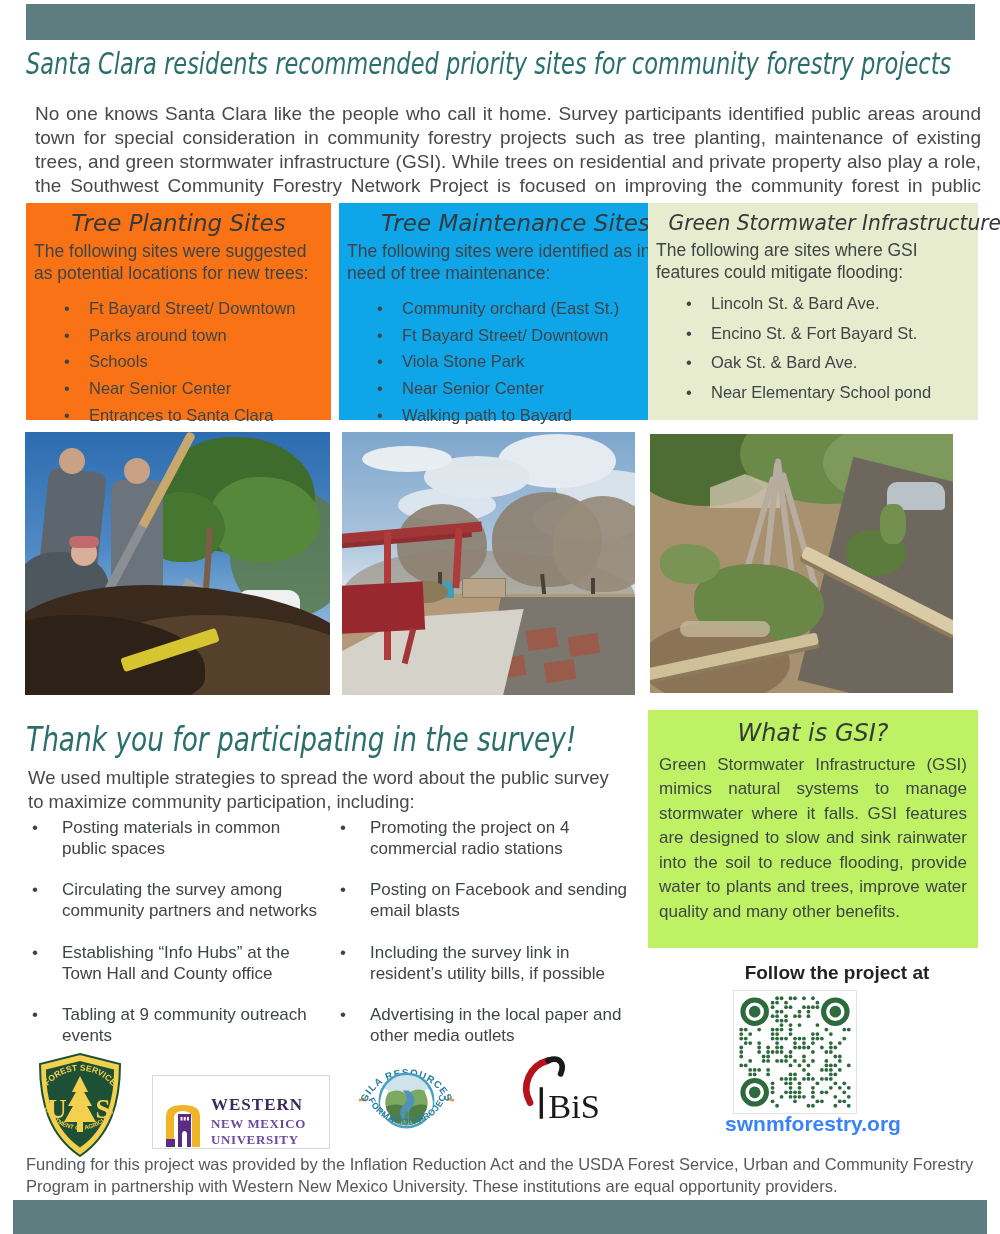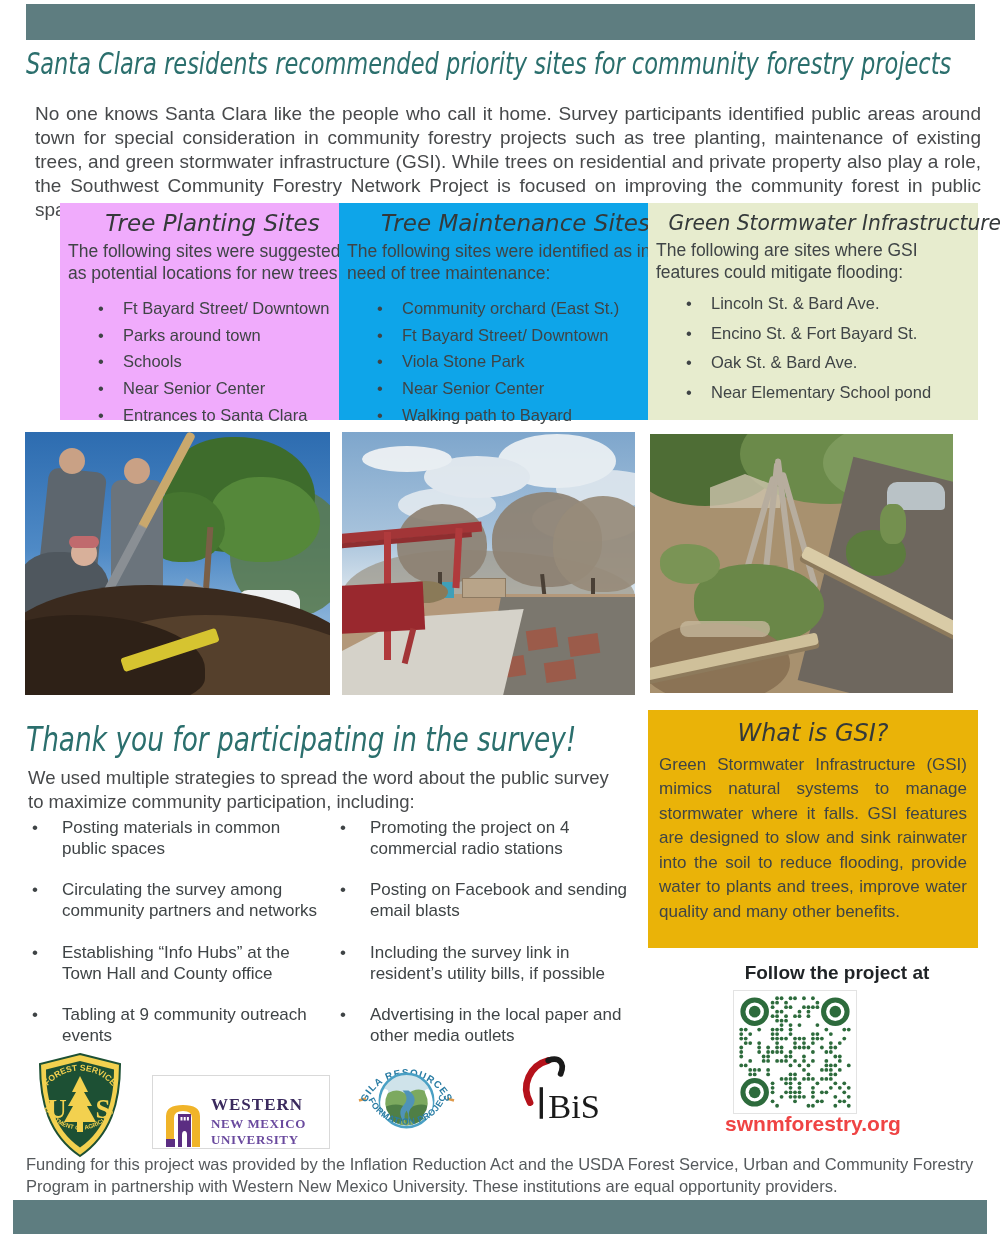--- a/index.html
+++ b/index.html
@@ -10,21 +10,21 @@
   .bar.bottom{left:13px;top:1200px;width:974px;height:34px;}
 
   .hand{font-family:"DejaVu Sans",sans-serif;font-style:italic;font-weight:400;}
 
   .headline{position:absolute;left:26px;top:46px;width:960px;margin:0;color:#2b6f6d;
             font-size:30px;white-space:nowrap;transform:scaleX(.75);transform-origin:left center;}
   .intro{position:absolute;left:27px;top:94px;width:946px;margin:8px;font-size:19px;
          line-height:1.26;text-align:justify;color:#47494b;}
 
   .box{position:absolute;top:203px;height:217px;box-sizing:border-box;padding:5px 8px;}
-  .box.planting{left:26px;width:305px;background:#f0abfc;margin-left:34px;}
+  .box.planting{left:26px;width:305px;background:#f97316;}
   .box.maintenance{left:339px;width:353px;background:#0ea5e9;}
   .box.gsi{left:648px;width:330px;background:#e7ecce;}
   .box h2{margin:2px 0 4px 0;text-align:center;font-size:23px;font-weight:400;color:#34393a;white-space:nowrap;}
   .box.gsi h2{font-size:22px;transform:scaleX(.92);transform-origin:center;}
   .box p{margin:0;font-size:17.5px;line-height:1.28;color:#3f4446;}
   .box ul{list-style:none;margin:14px 0 0 0;padding:0;}
   .box.gsi ul{margin-top:10px;}
   .box li{position:relative;margin:0 0 7px 30px;padding-left:25px;font-size:16.5px;line-height:1.2;color:#3f4446;}
   .box.gsi li{margin-bottom:10px;}
   .box li::before{content:"\2022";position:absolute;left:0;top:0;}
@@ -120,31 +120,31 @@
 
   .thanks-title{position:absolute;left:26px;top:720px;margin:0;color:#2b6f6d;font-size:33px;
       white-space:nowrap;transform:scaleX(.8);transform-origin:left center;}
   .thanks-intro{position:absolute;left:28px;top:766px;width:600px;margin:0;font-size:18.5px;line-height:1.3;color:#47494b;}
   .bullets{position:absolute;top:818px;width:302px;list-style:none;margin:0;padding:0;}
   .bullets.left{left:26px;}
   .bullets.right{left:334px;}
   .bullets li{position:relative;margin:0 0 21px 0;padding-left:36px;font-size:17px;line-height:1.22;color:#3f4446;}
   .bullets li::before{content:"\2022";position:absolute;left:6px;top:0;}
 
-  .gsibox{position:absolute;left:648px;top:710px;width:330px;height:238px;background:#eab308;box-sizing:border-box;padding:7px 11px;}
+  .gsibox{position:absolute;left:648px;top:710px;width:330px;height:238px;background:#bef264;box-sizing:border-box;padding:7px 11px;}
   .gsibox h2{margin:2px 0 6px 0;text-align:center;font-size:24px;font-weight:400;color:#34393a;}
   .gsibox p{margin:0;font-size:17px;line-height:1.44;text-align:justify;color:#3f4446;}
 
   .follow{position:absolute;left:672px;top:962px;width:330px;margin:0;text-align:center;
       font-size:19px;font-weight:bold;color:#1f2326;}
   .qr{position:absolute;left:733px;top:990px;width:124px;height:124px;background:#fff;border:1px solid #e3e3e3;
       box-sizing:border-box;padding:5px;}
   .qr svg{width:112px;height:112px;display:block;}
   .siteurl{position:absolute;left:648px;top:1112px;width:330px;margin:0;text-align:center;
-      font-size:21px;font-weight:bold;color:#ef4444;}
+      font-size:21px;font-weight:bold;color:#3b82f6;}
 
   .logo{position:absolute;}
   .fs-logo{left:30px;top:1052px;width:100px;height:106px;}
   .wnmu-logo{left:152px;top:1075px;width:178px;height:74px;background:#fff;border:1px solid #d9d9d9;box-sizing:border-box;display:flex;align-items:flex-end;}
   .wnmu-mark{width:40px;height:46px;margin-left:10px;flex:0 0 auto;}
   .wnmu-text{margin-left:8px;font-family:"Liberation Serif",serif;}
   .wnmu-name{font-size:17px;font-weight:bold;color:#3b2a5e;letter-spacing:1px;}
   .wnmu-sub{font-size:13px;font-weight:bold;color:#6a4a9e;letter-spacing:.6px;margin-top:1px;}
   .grip-logo{left:357px;top:1051px;width:99px;height:99px;}
   .bis-logo{left:505px;top:1049px;width:96px;height:86px;}

